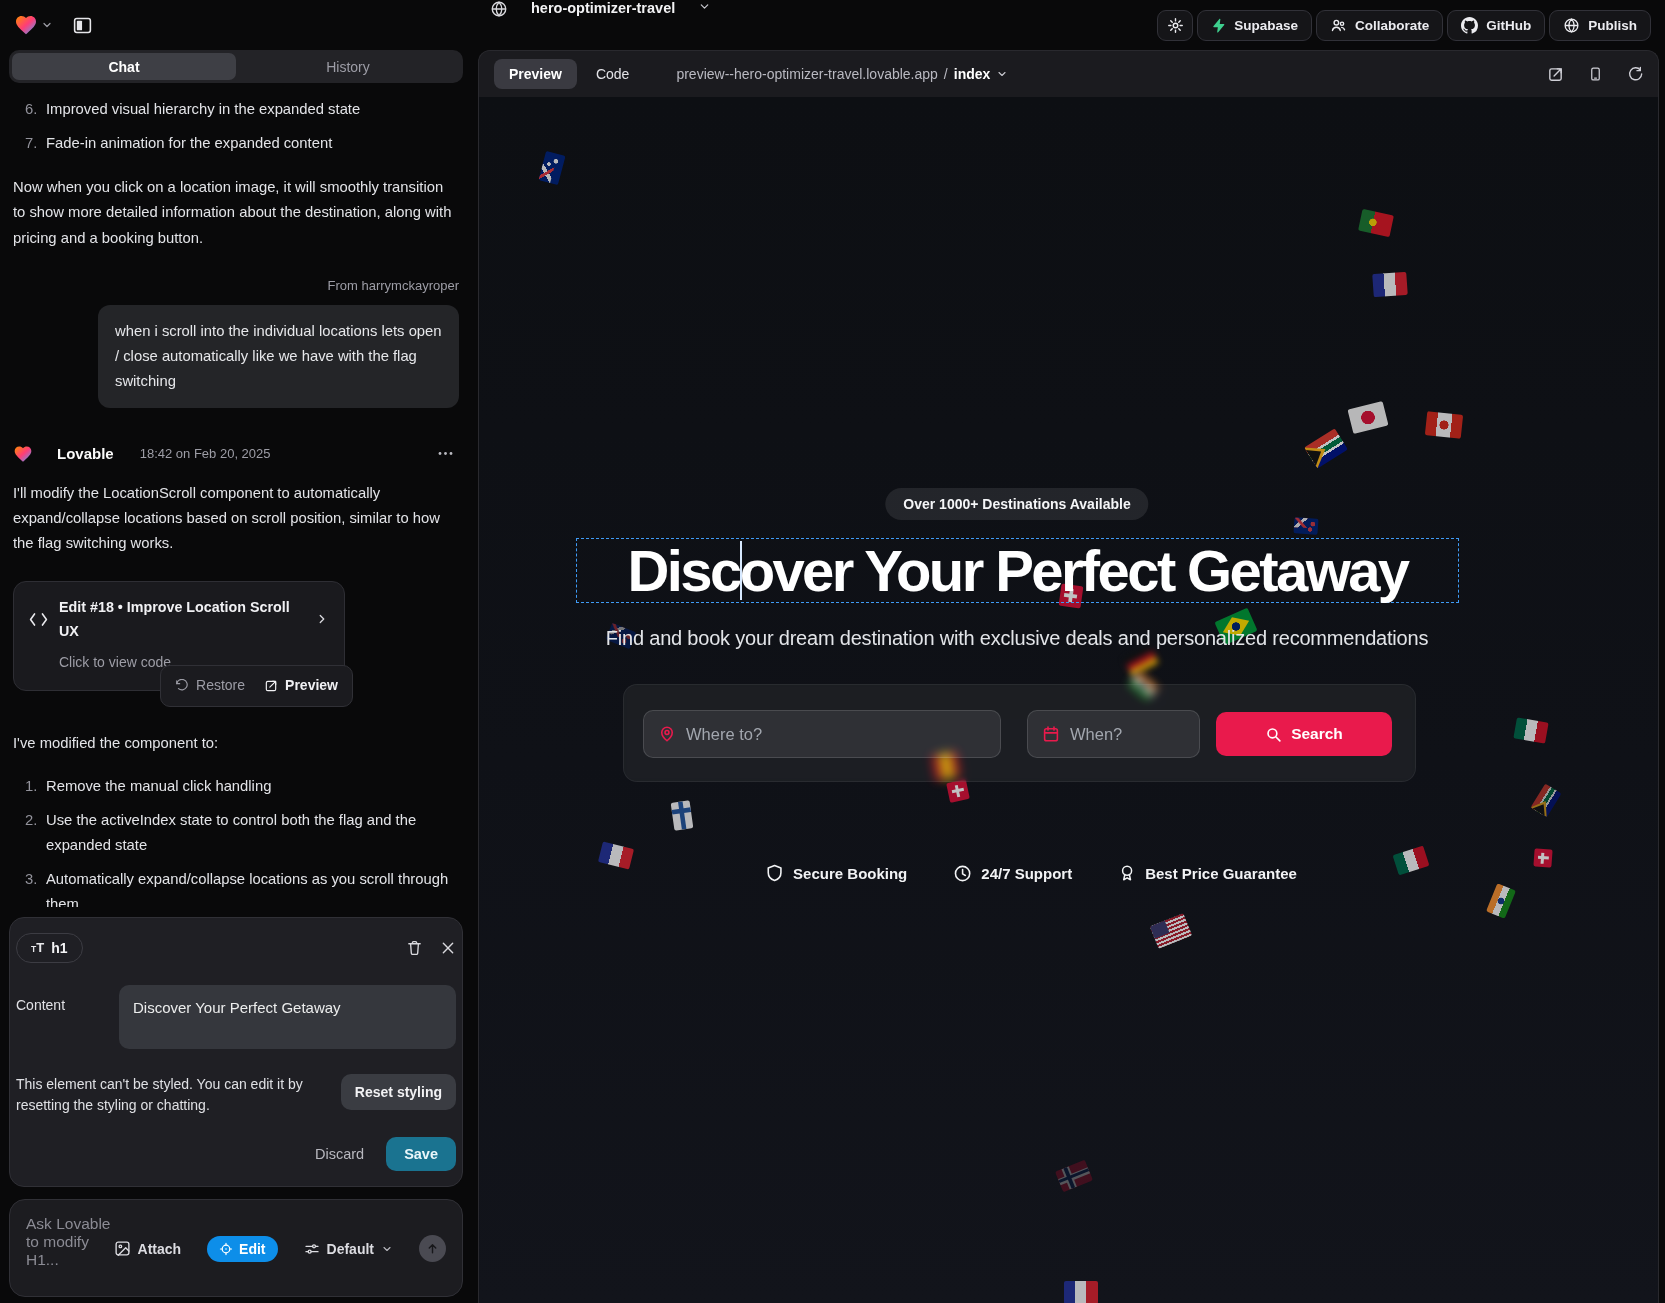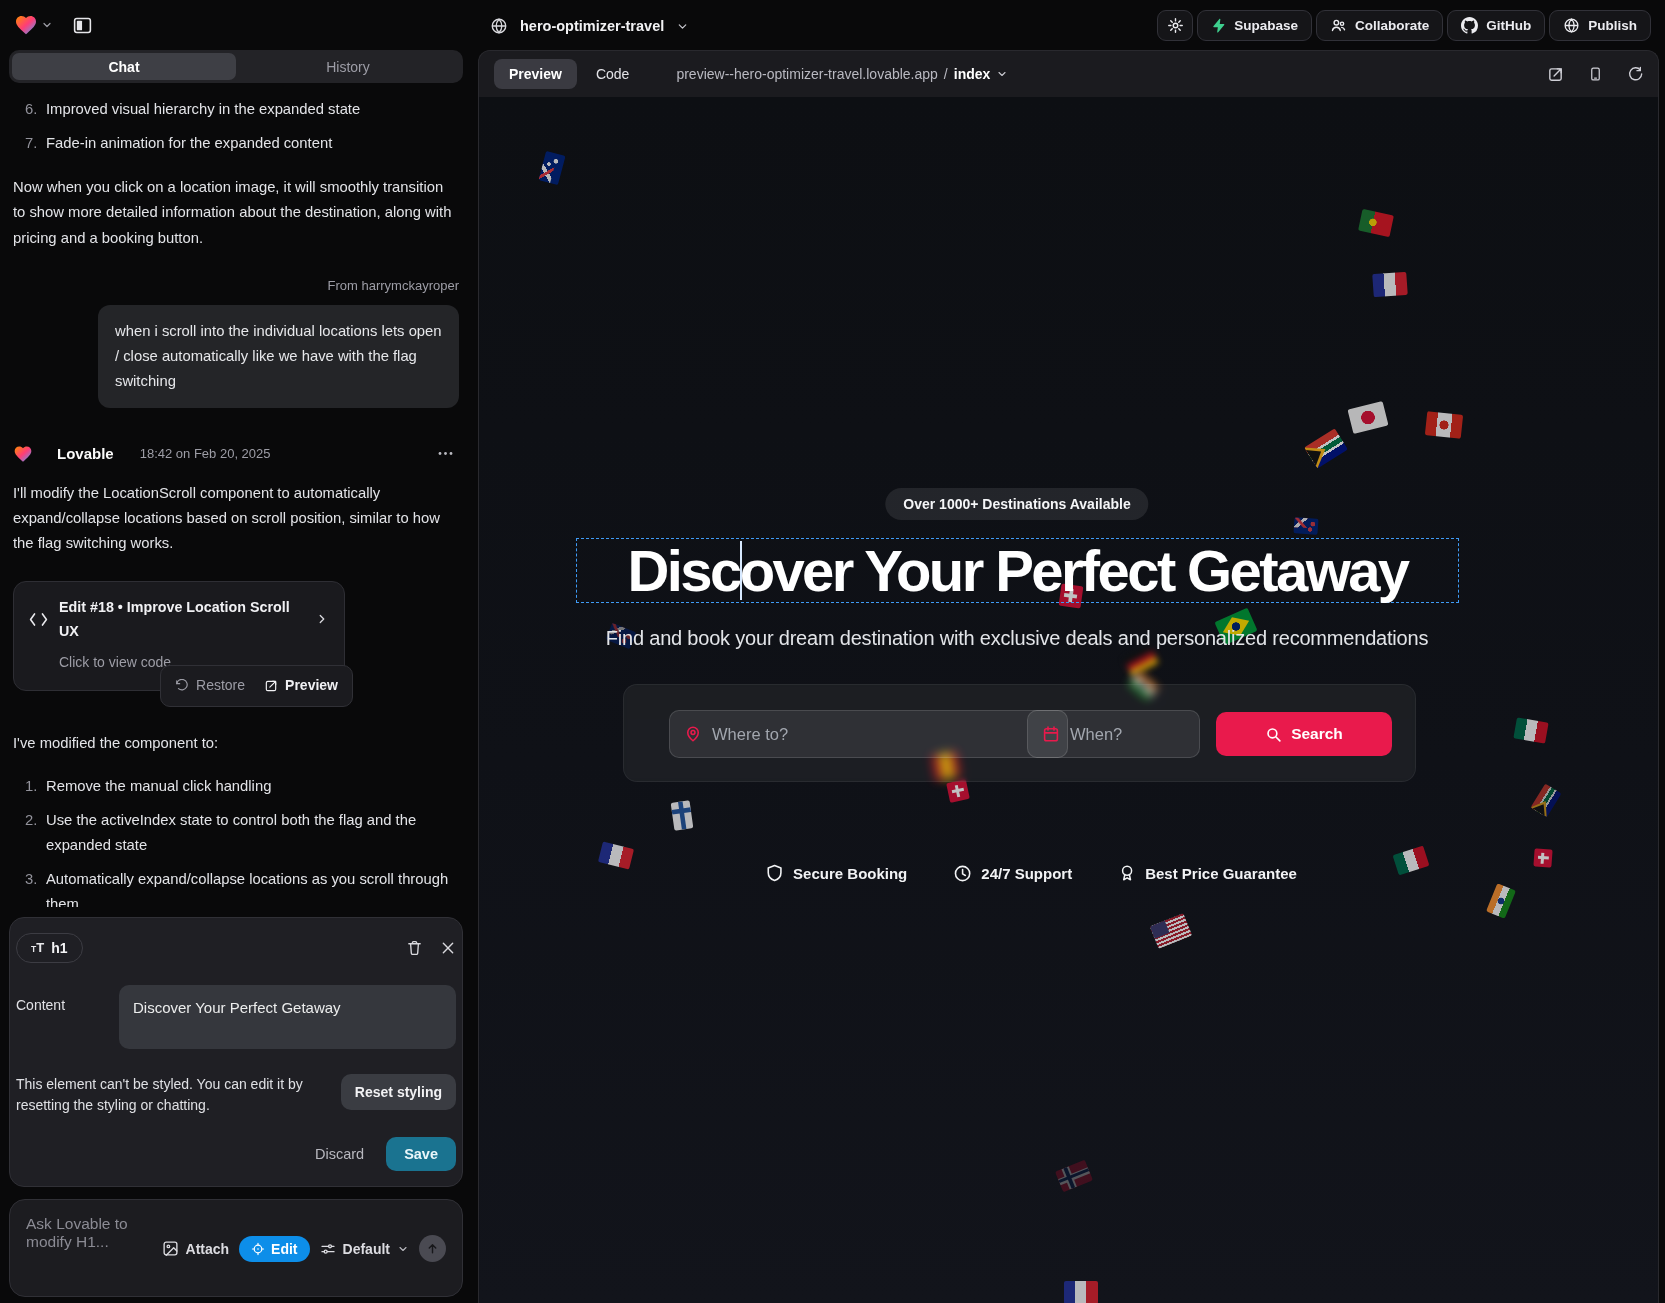--- a/index.html
+++ b/index.html
@@ -10,21 +10,21 @@
   html,body{margin:0;background:#09090a}
   body{width:1665px;height:1303px;position:relative;overflow:hidden;
        font-family:"Liberation Sans","DejaVu Sans",sans-serif;color:#e3e4e8;-webkit-font-smoothing:antialiased}
   svg{display:block}
 
   
   .topbar{position:absolute;left:0;top:0;width:1665px;height:50px;display:flex;align-items:center;padding:0 14px}
   .tb-left{display:flex;align-items:center;gap:10px}
   .logo-wrap{display:flex;align-items:center;gap:3px;cursor:pointer}
   .icon-btn{width:38px;height:32px;border-radius:9px;display:flex;align-items:center;justify-content:center;color:#d6d6dc}
-  .tb-center{position:absolute;left:490px;top:0;height:52px;display:flex;align-items:center;gap:12px}
+  .tb-center{position:absolute;left:490px;top:0;height:52px;display:flex;align-items:flex-start;gap:23px}
   .proj-name{font-size:14.5px;font-weight:700;color:#f2f2f4}
   .tb-right{margin-left:auto;display:flex;align-items:center;gap:4px}
   .tb-btn{display:flex;align-items:center;gap:8px;height:31px;padding:0 13px;border:1px solid #313138;
           border-radius:9px;background:#151518;color:#ececf0;font-size:13.5px;font-weight:700;cursor:pointer}
   .tb-btn.square{width:36px;padding:0;justify-content:center}
 
   
   .left-panel{position:absolute;left:0;top:50px;width:472px;height:1253px;display:flex;flex-direction:column;padding:0 9px 6px}
   .tabs{height:33px;background:#232327;border-radius:10px;display:flex;padding:3px;flex:none}
   .tab{flex:1;display:flex;align-items:center;justify-content:center;border-radius:7px;font-size:14px;color:#9d9da6;cursor:pointer}
@@ -68,21 +68,21 @@
   .ed-note{width:316px;font-size:14px;line-height:1.55;color:#dfe0e4}
   .reset-btn{margin-left:auto;background:#3a3c42;border:none;border-radius:10px;padding:10px 14px;color:#f2f2f4;font-size:14px;font-weight:600;cursor:pointer}
   .ed-foot{display:flex;justify-content:flex-end;align-items:center;gap:22px;margin-top:20px}
   .discard-btn{background:none;border:none;color:#b8b8bf;font-size:14.5px;cursor:pointer}
   .save-btn{background:var(--save-teal);border:none;border-radius:10px;padding:9px 18px;color:#eaf6fa;font-size:14.5px;font-weight:600;cursor:pointer}
 
   
   .composer{flex:none;margin-top:12px;background:#1c1c20;border:1px solid #303036;border-radius:16px;padding:15px 16px 14px;height:98px;display:flex;flex-direction:row}
   .composer-input{background:transparent;border:none;outline:none;resize:none;color:#ececf0;font-size:15.5px;font-family:inherit;flex:1}
   .composer-input::placeholder{color:#8b8b94}
-  .composer-row{display:flex;align-items:center;gap:10px}
+  .composer-row{display:flex;align-items:center;gap:26px}
   .comp-item{display:flex;align-items:center;gap:7px;color:#dcdce1;font-size:14px;font-weight:600;cursor:pointer}
   .edit-pill{display:flex;align-items:center;gap:6px;background:var(--edit-blue);color:#fff;border-radius:999px;padding:5px 12px;font-size:14px;font-weight:700;cursor:pointer}
   .send-btn{margin-left:auto;width:27px;height:27px;border-radius:50%;background:#4a4a52;display:flex;align-items:center;justify-content:center;cursor:pointer}
 
   
   .preview-panel{position:absolute;left:478px;top:50px;width:1181px;height:1253px;background:#1b1b1f;
                  border:1px solid #29292e;border-bottom:none;border-radius:12px 12px 0 0;overflow:hidden;display:flex;flex-direction:column}
   .pv-toolbar{height:46px;flex:none;display:flex;align-items:center;padding:0 15px;gap:4px}
   .pv-tab{padding:7px 15px;border-radius:8px;font-size:14px;color:#e4e4e8;cursor:pointer}
   .pv-tab.active{background:#3a3a41;color:#fff;font-weight:600}
@@ -98,21 +98,21 @@
                   display:flex;align-items:center;justify-content:center}
   .hero-title{font-size:58px;font-weight:700;letter-spacing:-2.6px;color:#ffffff;white-space:nowrap}
   .caret{position:absolute;left:163px;top:2px;width:2px;height:59px;background:#d7e9ff}
   .hero-subtitle{position:absolute;left:98px;top:530px;width:880px;text-align:center;font-size:20px;color:#e2e4e8;letter-spacing:-.2px;white-space:nowrap}
   .search-bar{position:absolute;left:144px;top:587px;width:793px;height:98px;background:rgba(255,255,255,.055);
               border:1px solid rgba(255,255,255,.06);border-radius:14px;backdrop-filter:blur(2px)}
   .sb-input{position:absolute;top:25px;height:48px;background:rgba(255,255,255,.085);border:1px solid rgba(255,255,255,.13);
             border-radius:10px;display:flex;align-items:center;gap:10px;padding:0 14px}
   .sb-input input{background:transparent;border:none;outline:none;font-size:16.5px;color:#eef0f3;width:100%;font-family:inherit}
   .sb-input input::placeholder{color:#a2a6ae}
-  .sb-where{left:45px;width:399px}
+  .sb-where{left:19px;width:358px}
   .sb-when{left:403px;width:173px}
   .search-btn{position:absolute;left:592px;top:27px;width:176px;height:44px;background:var(--accent-pink);border:none;border-radius:10px;
               display:flex;align-items:center;justify-content:center;gap:9px;color:#fff;font-size:15.5px;font-weight:700;cursor:pointer}
   .features{position:absolute;left:552px;top:766px;transform:translateX(-50%);display:flex;gap:46px;white-space:nowrap}
   .feature{display:flex;align-items:center;gap:9px;font-size:15px;font-weight:600;color:#f2f3f5}
   .feature svg{color:#f2f3f5}
 
   
   .flags-layer{position:absolute;inset:0;pointer-events:none}
   .flag{position:absolute;border-radius:2px;overflow:hidden}

